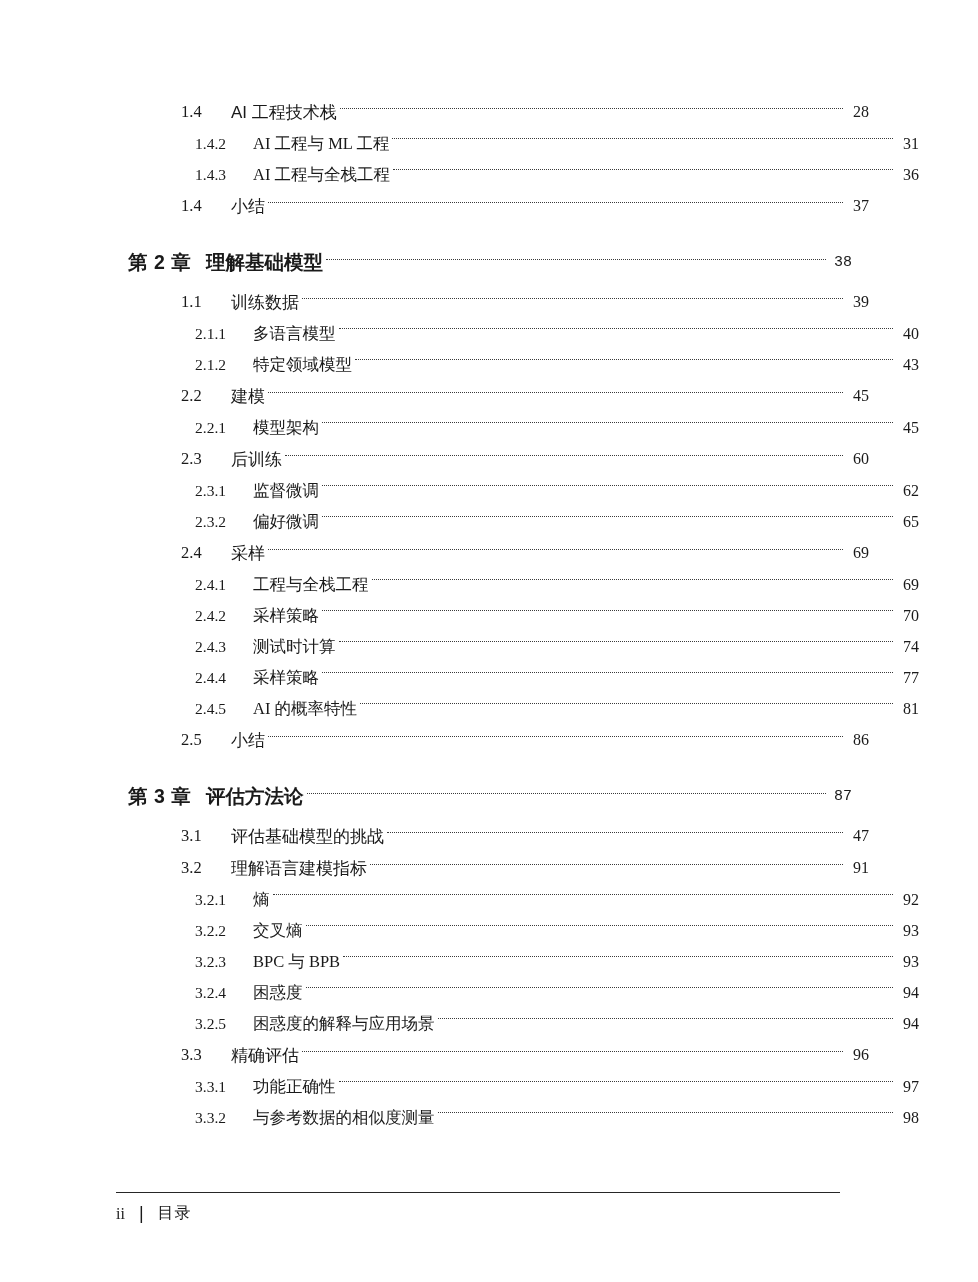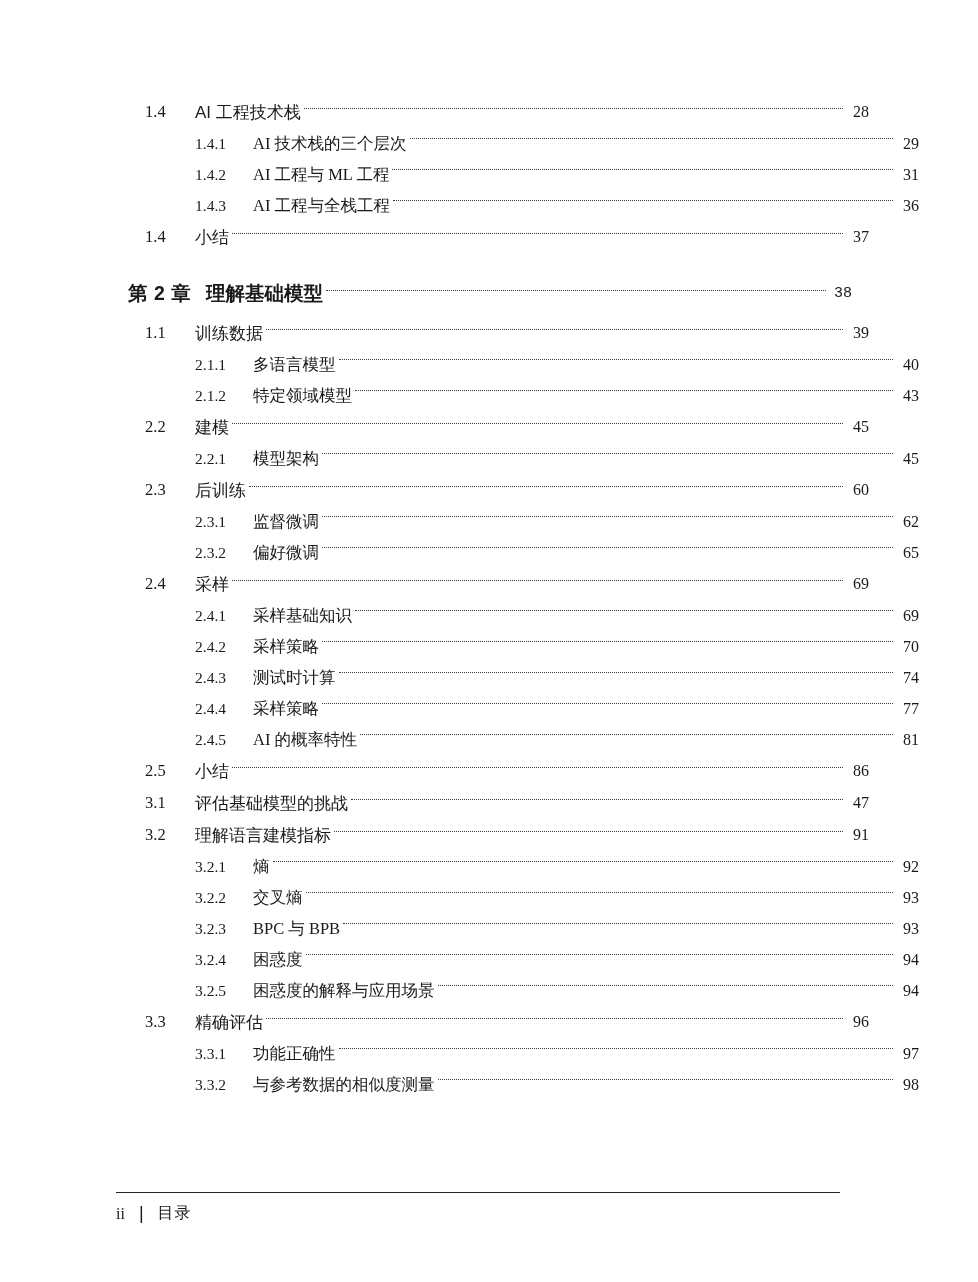--- a/index.html
+++ b/index.html
@@ -80,20 +80,21 @@
     font-family: "Liberation Sans", "DejaVu Sans", sans-serif;
     font-size: 17px;
     margin-left: 29px;
     height: 32px;
     align-items: center;
   }
   .lvl-section .num {
     width: 50px;
     font-family: "Liberation Serif", "DejaVu Serif", serif;
     font-size: 16.5px;
+    margin-left: 36px;
   }
   .lvl-section .pg {
     font-family: "Liberation Serif", "DejaVu Serif", serif;
     font-size: 16px;
   }
   .lvl-section .leader { transform: translateY(-4px); }
 
   
   .lvl-sub {
     font-family: "Liberation Serif", "DejaVu Serif", serif;
@@ -158,26 +159,20 @@
 <div class="page">
 
   <div class="toc">
       <div class="entry lvl-section">
         <span class="num">1.4</span>
         <span class="title">AI 工程技术栈</span>
         <span class="leader"></span>
         <span class="pg">28</span>
       </div>
       <div class="entry lvl-sub">
-        <span class="num">1.4.1</span>
-        <span class="title">AI 技术栈的三个层次</span>
-        <span class="leader"></span>
-        <span class="pg">29</span>
-      </div>
-      <div class="entry lvl-sub">
         <span class="num">1.4.2</span>
         <span class="title">AI 工程与 ML 工程</span>
         <span class="leader"></span>
         <span class="pg">31</span>
       </div>
       <div class="entry lvl-sub">
         <span class="num">1.4.3</span>
         <span class="title">AI 工程与全栈工程</span>
         <span class="leader"></span>
         <span class="pg">36</span>
@@ -243,21 +238,21 @@
         <span class="pg">65</span>
       </div>
       <div class="entry lvl-section">
         <span class="num">2.4</span>
         <span class="title">采样</span>
         <span class="leader"></span>
         <span class="pg">69</span>
       </div>
       <div class="entry lvl-sub">
         <span class="num">2.4.1</span>
-        <span class="title">采样基础知识</span>
+        <span class="title">工程与全栈工程</span>
         <span class="leader"></span>
         <span class="pg">69</span>
       </div>
       <div class="entry lvl-sub">
         <span class="num">2.4.2</span>
         <span class="title">采样策略</span>
         <span class="leader"></span>
         <span class="pg">70</span>
       </div>
       <div class="entry lvl-sub">
@@ -276,20 +271,26 @@
         <span class="num">2.4.5</span>
         <span class="title">AI 的概率特性</span>
         <span class="leader"></span>
         <span class="pg">81</span>
       </div>
       <div class="entry lvl-section">
         <span class="num">2.5</span>
         <span class="title">小结</span>
         <span class="leader"></span>
         <span class="pg">86</span>
+      </div>
+      <div class="entry lvl-chapter gap-before gap-after">
+        <span class="num">第 3 章</span>
+        <span class="title">评估方法论</span>
+        <span class="leader"></span>
+        <span class="pg">87</span>
       </div>
       <div class="entry lvl-section">
         <span class="num">3.1</span>
         <span class="title">评估基础模型的挑战</span>
         <span class="leader"></span>
         <span class="pg">47</span>
       </div>
       <div class="entry lvl-section">
         <span class="num">3.2</span>
         <span class="title">理解语言建模指标</span>

